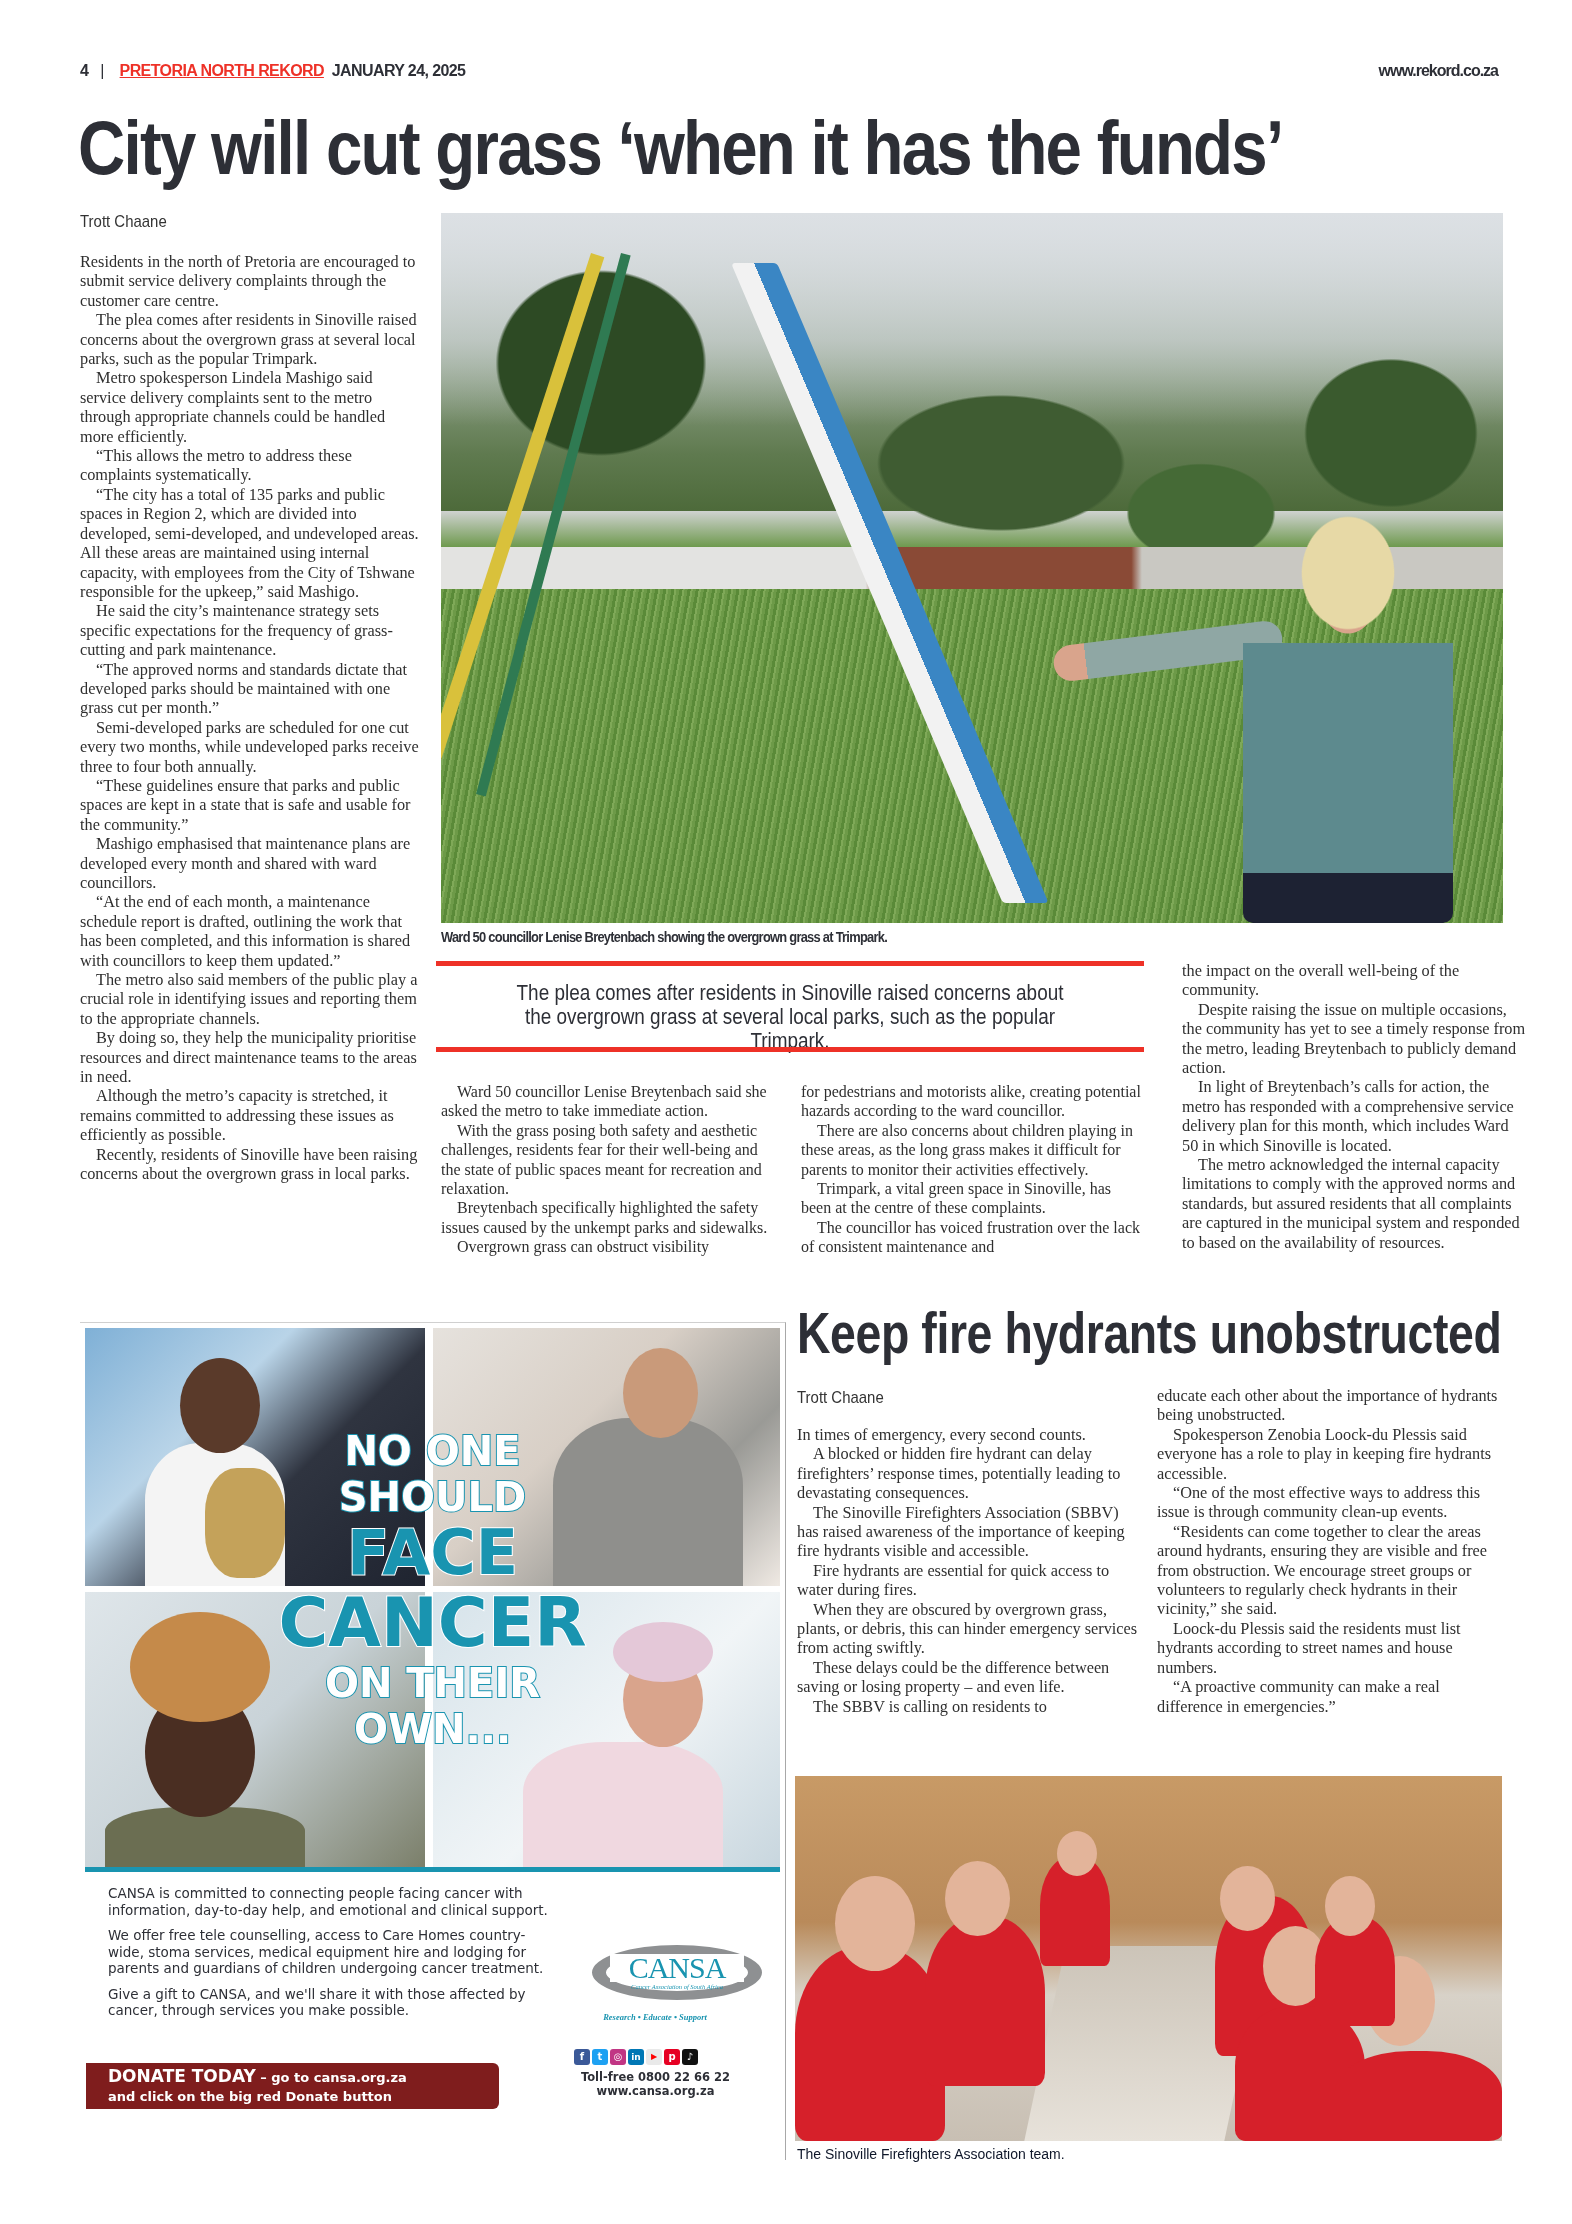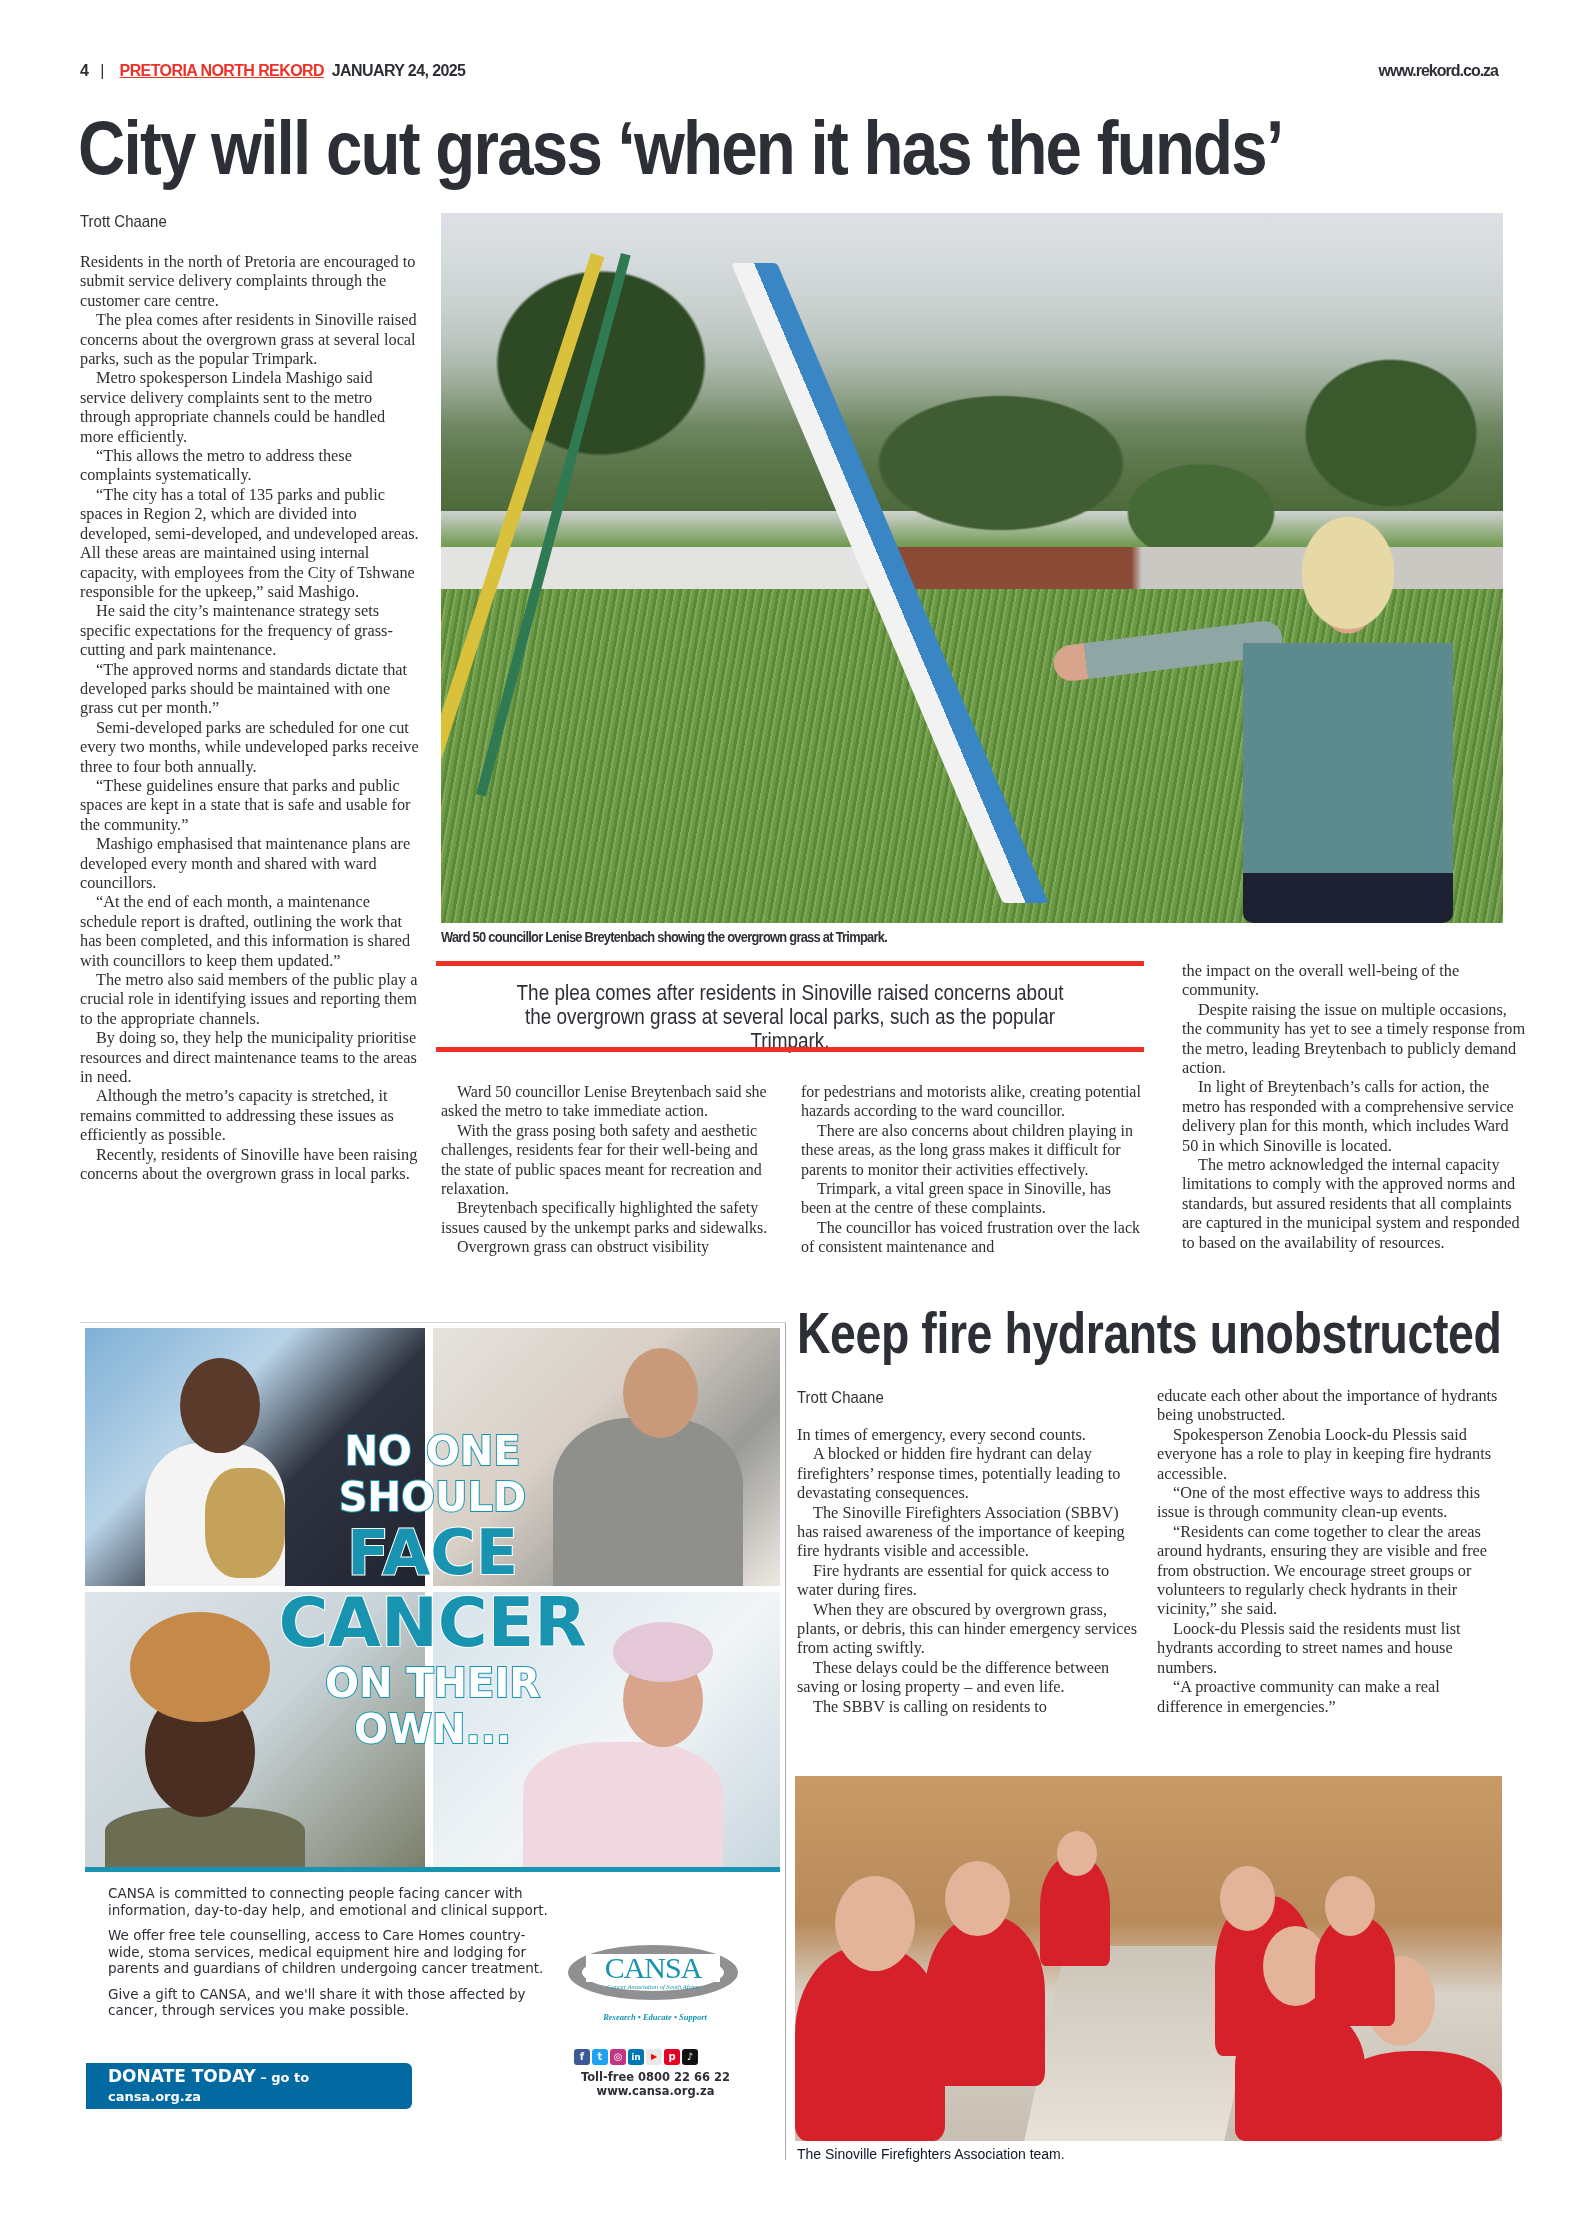--- a/index.html
+++ b/index.html
@@ -71,25 +71,25 @@
   .f4h { left: 180px; top: 30px; width: 100px; height: 60px; background: #e4c8d8; }
   .f4b { left: 90px; top: 150px; width: 200px; height: 125px; background: #f0d8e0; border-radius: 40% 40% 0 0; }
   .ad-slogan { position: absolute; left: 0; top: 0; width: 695px; height: 543px; display: flex; flex-direction: column; align-items: center; justify-content: center; padding-bottom: 20px; font-family: "DejaVu Sans", sans-serif; font-weight: 700; text-align: center; }
   .ad-slogan .s-white { color: #fff; font-size: 40px; line-height: 46px; -webkit-text-stroke: 2px #1994b0; paint-order: stroke fill; letter-spacing: 0px; }
   .ad-slogan .s-blue { color: #1994b0; font-size: 62px; line-height: 66px; -webkit-text-stroke: 2px #ffffff; paint-order: stroke fill; }
   .ad-slogan .s-cancer { font-size: 68px; line-height: 74px; }
   .ad-bottom-rule { position: absolute; left: 85px; top: 1867px; width: 695px; height: 5px; background: #1994b0; }
 
   .ad-text { position: absolute; left: 108px; top: 1885px; width: 440px; font-family: "DejaVu Sans", sans-serif; font-size: 13.5px; line-height: 16.5px; color: #2d2f36; }
   .ad-text p { margin-bottom: 9px; }
-  .donate { position: absolute; left: 86px; top: 2063px; width: 326px; height: 46px; background: #0369a1; border-radius: 0 6px 6px 0; color: #fff; font-family: "DejaVu Sans", sans-serif; font-weight: 700; padding: 4px 16px 0 22px; line-height: 18px; }
+  .donate { position: absolute; left: 86px; top: 2063px; width: 413px; height: 46px; background: #7f1d1d; border-radius: 0 6px 6px 0; color: #fff; font-family: "DejaVu Sans", sans-serif; font-weight: 700; padding: 4px 16px 0 22px; line-height: 18px; }
   .donate .big { font-size: 17px; }
   .donate .small { font-size: 13px; }
 
-  .cansa-logo { position: absolute; left: 568px; top: 1940px; width: 170px; height: 70px; }
+  .cansa-logo { position: absolute; left: 592px; top: 1940px; width: 170px; height: 70px; }
   .cansa-ellipse { position: absolute; left: 0; top: 5px; width: 170px; height: 55px; border-radius: 50%; border: 9px solid #8e9092; border-left-width: 14px; border-right-width: 14px; }
   .cansa-word { position: absolute; left: 18px; top: 14px; width: 134px; text-align: center; font-family: "Liberation Serif", serif; font-size: 30px; color: #1994b0; letter-spacing: -1px; background: #fff; line-height: 28px; }
   .cansa-sub { position: absolute; left: 18px; top: 43px; width: 134px; text-align: center; font-family: "Liberation Serif", serif; font-style: italic; font-size: 6.5px; color: #1994b0; }
   .cansa-tag { position: absolute; left: 580px; top: 2012px; width: 150px; text-align: center; font-family: "Liberation Serif", serif; font-style: italic; font-weight: 700; font-size: 8.5px; color: #1994b0; }
   .social { position: absolute; left: 574px; top: 2049px; display: flex; gap: 2px; }
   .social span { width: 16px; height: 16px; border-radius: 3px; display: flex; align-items: center; justify-content: center; font-family: "DejaVu Sans", sans-serif; font-weight: 700; font-size: 10px; color: #fff; line-height: 1; }
   .tollfree { position: absolute; left: 568px; top: 2070px; width: 175px; text-align: center; font-family: "DejaVu Sans", sans-serif; font-weight: 700; font-size: 11.5px; line-height: 14px; color: #2d2f36; }
 
   .headline2 { position: absolute; left: 797px; top: 1300px; font-family: "Liberation Sans", sans-serif; font-size: 58px; line-height: 66px; color: #2d2f36; transform: scaleX(0.8); transform-origin: left top; white-space: nowrap; letter-spacing: -0.5px; }
 

